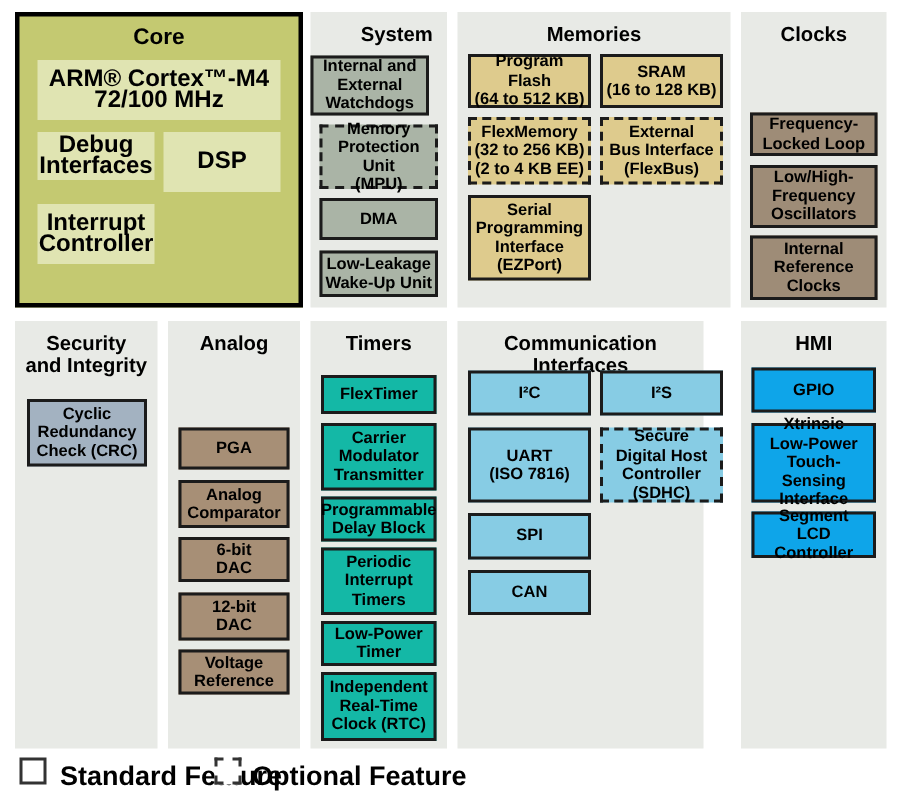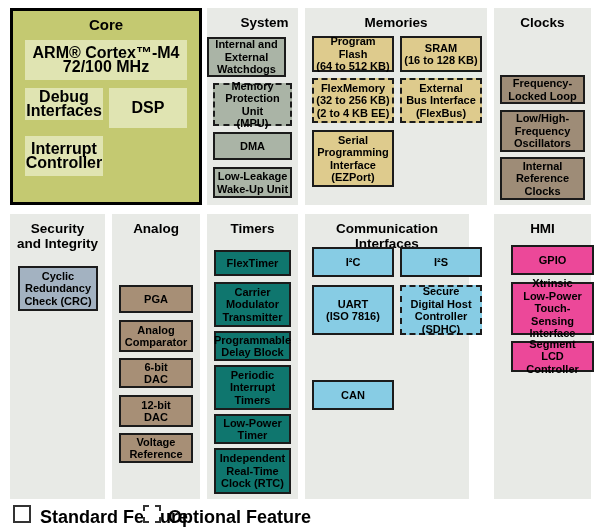--- a/index.html
+++ b/index.html
@@ -17,23 +17,23 @@
     font-weight:bold; font-size:11px; line-height:12.5px;
     display:flex; align-items:center; justify-content:center;
     text-align:center; white-space:pre-line; padding:1px;
   }
   .blk.dashed { border-style:dashed; }
   .f-sys { background:#aab4a6; }
   .f-mem { background:#decb8d; }
   .f-clk { background:#9e8c77; }
   .f-sec { background:#a3b2c1; }
   .f-ana { background:#a78f76; }
-  .f-tmr { background:#0f766e; }
+  .f-tmr { background:#14b8a6; }
   .f-com { background:#87cce4; }
-  .f-hmi { background:#ec4899;margin-left:10px; }
+  .f-hmi { background:#0ea5e9; }
 
   
   #sec-core {
     left:10px; top:8px; width:192px; height:197px;
     background:#c4c971; border:3px solid #000;
   }
   #sec-core .sec-title { font-size:15px; padding-top:6px; }
   .core-blk {
     position:absolute; box-sizing:border-box; background:#e0e4b2;
     font-weight:bold; font-size:16px; line-height:14px;
@@ -214,20 +214,21 @@
   <div class="section" id="sec-comm">
     <div class="sec-title">Communication Interfaces</div>
     <div class="blk f-com" id="blk-i2c">I²C</div>
     <div class="blk f-com" id="blk-i2s">I²S</div>
     <div class="blk f-com" id="blk-uart">UART
 (ISO 7816)</div>
     <div class="blk f-com dashed" id="blk-sdhc">Secure
 Digital Host
 Controller
 (SDHC)</div>
+    <div class="blk f-com" id="blk-spi">SPI</div>
     <div class="blk f-com" id="blk-can">CAN</div>
   </div>
 
   <div class="section" id="sec-hmi">
     <div class="sec-title">HMI</div>
     <div class="blk f-hmi" id="blk-gpio">GPIO</div>
     <div class="blk f-hmi" id="blk-tsi">Xtrinsic
 Low-Power
 Touch-Sensing
 Interface</div>

